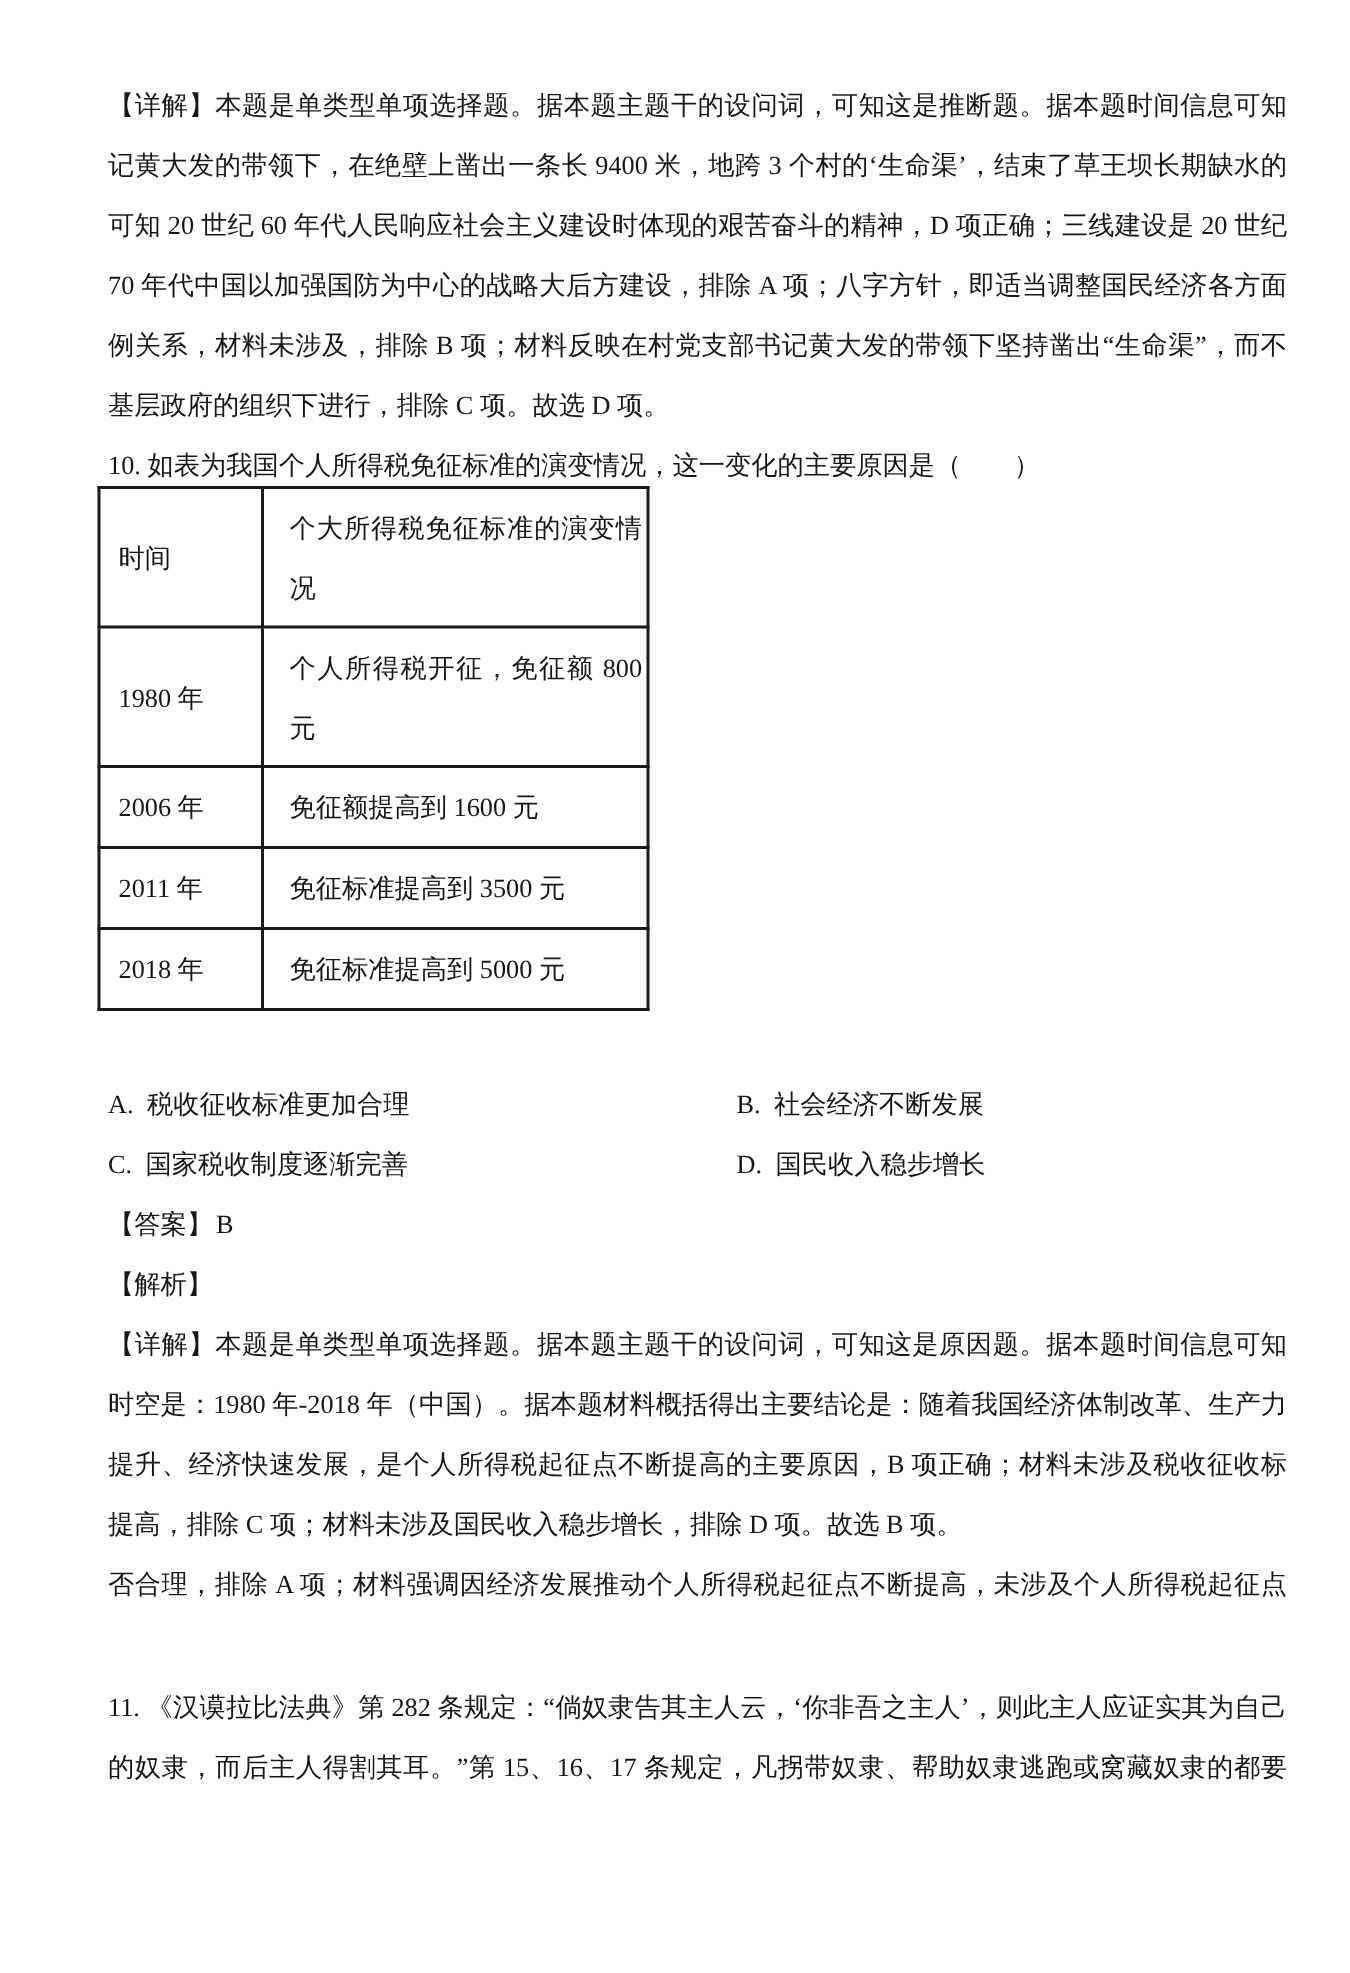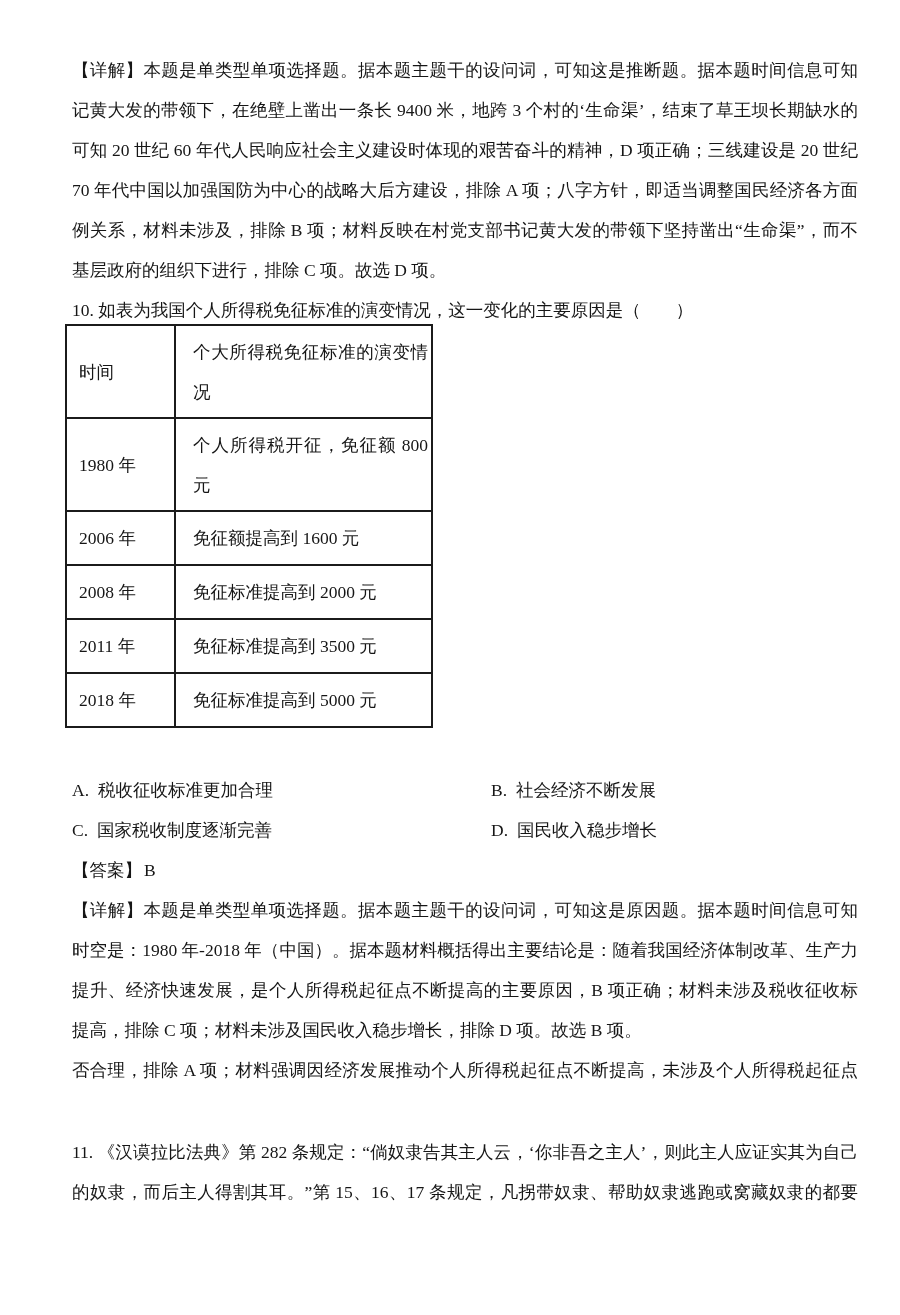--- a/index.html
+++ b/index.html
@@ -77,24 +77,20 @@
         </tr>
         <tr class="tall">
           <td class="c1">1980 年</td>
           <td class="c2 wrap">个人所得税开征，免征额 800 元</td>
         </tr>
         <tr class="std">
           <td class="c1">2006 年</td>
           <td class="c2">免征额提高到 1600 元</td>
         </tr>
         <tr class="std">
-          <td class="c1">2008 年</td>
-          <td class="c2 wrap">免征标准提高到 2000 元</td>
-        </tr>
-        <tr class="std">
           <td class="c1">2011 年</td>
           <td class="c2 wrap">免征标准提高到 3500 元</td>
         </tr>
         <tr class="std">
           <td class="c1">2018 年</td>
           <td class="c2 wrap">免征标准提高到 5000 元</td>
         </tr>
       </tbody>
   </table>
 
@@ -102,20 +98,21 @@
       <div class="option"><span class="lbl">A.</span><span>税收征收标准更加合理</span></div>
       <div class="option"><span class="lbl">B.</span><span>社会经济不断发展</span></div>
       <div class="option"><span class="lbl">C.</span><span>国家税收制度逐渐完善</span></div>
       <div class="option"><span class="lbl">D.</span><span>国民收入稳步增长</span></div>
     </div>
 
   <div class="line answer-line">
     <span class="lbl">【答案】</span><span>B</span>
   </div>
 
+  <div class="line">【解析】</div>
 
   <div class="para" id="para-q10x">
       <div class="line j">【详解】本题是单类型单项选择题。据本题主题干的设问词，可知这是原因题。据本题时间信息可知准确</div>
       <div class="line j">时空是：1980 年-2018 年（中国）。据本题材料概括得出主要结论是：随着我国经济体制改革、生产力水平</div>
       <div class="line j">提升、经济快速发展，是个人所得税起征点不断提高的主要原因，B 项正确；材料未涉及税收征收标准是</div>
       <div class="line">提高，排除 C 项；材料未涉及国民收入稳步增长，排除 D 项。故选 B 项。</div>
       <div class="line j">否合理，排除 A 项；材料强调因经济发展推动个人所得税起征点不断提高，未涉及个人所得税起征点不断</div>
     </div>
 
   <div class="para" id="para-q11" style="margin-top:42px;">

